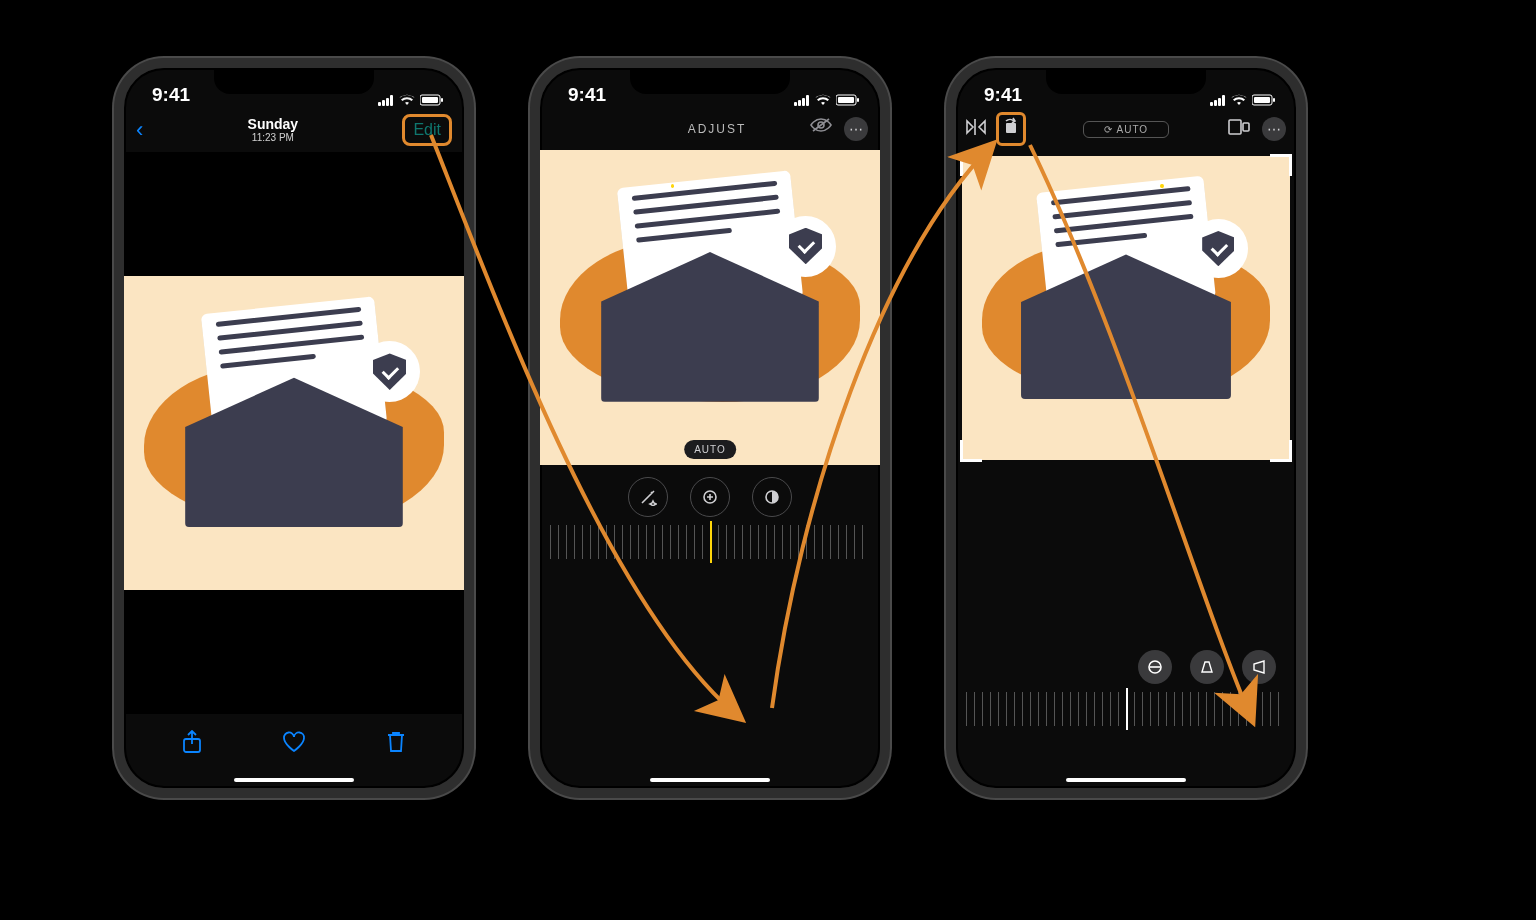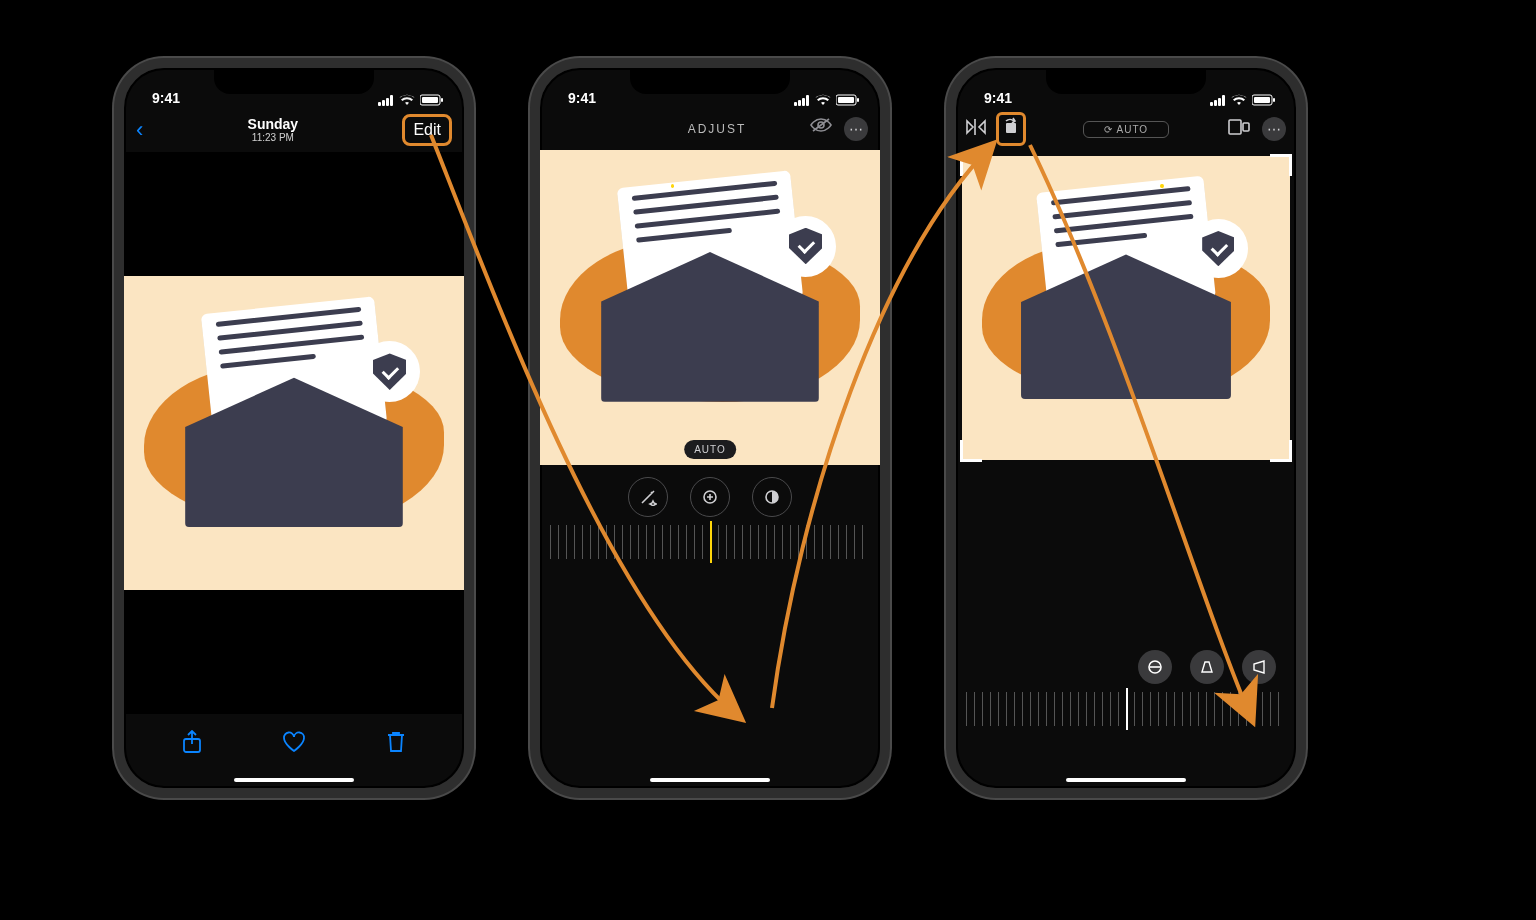--- a/index.html
+++ b/index.html
@@ -29,41 +29,41 @@
     width: 160px; height: 26px;
     background: #000;
     border-bottom-left-radius: 16px;
     border-bottom-right-radius: 16px;
     z-index: 10;
   }
   .statusbar {
     height: 40px;
     display: flex; align-items: flex-end; justify-content: space-between;
     padding: 0 20px 2px 28px;
-    font-size: 14px; font-weight: 600;
+    font-size: 19px; font-weight: 600;
   }
   .statusbar .right { display: flex; gap: 5px; align-items: center; }
   .signal, .wifi, .battery { display: inline-block; }
   .signal { width: 16px; height: 11px; position: relative; }
   .signal span { position: absolute; bottom: 0; width: 3px; background: #fff; border-radius: 1px; }
   .signal span:nth-child(1){left:0;height:4px;}
   .signal span:nth-child(2){left:4px;height:6px;}
   .signal span:nth-child(3){left:8px;height:8px;}
   .signal span:nth-child(4){left:12px;height:11px;}
   .wifi svg, .battery svg { display:block; }
 
   .navbar {
     height: 44px; display:flex; align-items:center; justify-content:space-between;
     padding: 0 12px; font-size: 15px;
   }
   .title-stack { text-align:center; line-height:1.1; }
   .title-stack .t { font-size:14px; font-weight:600; }
   .title-stack .s { font-size:10px; opacity:.8; }
 
-  .edit-btn { color:#ffffff; font-size:16px; padding:4px 8px; border-radius:6px; }
+  .edit-btn { color:#0f766e; font-size:16px; padding:4px 8px; border-radius:6px; }
   .highlight { border:3px solid #e0892e; border-radius:8px; }
 
   .content {
     position:absolute; top:84px; bottom:74px; left:0; right:0;
     background:#000;
     display:flex; flex-direction:column;
   }
 
   .toolbar {
     position:absolute; bottom:0; left:0; right:0; height:74px;

